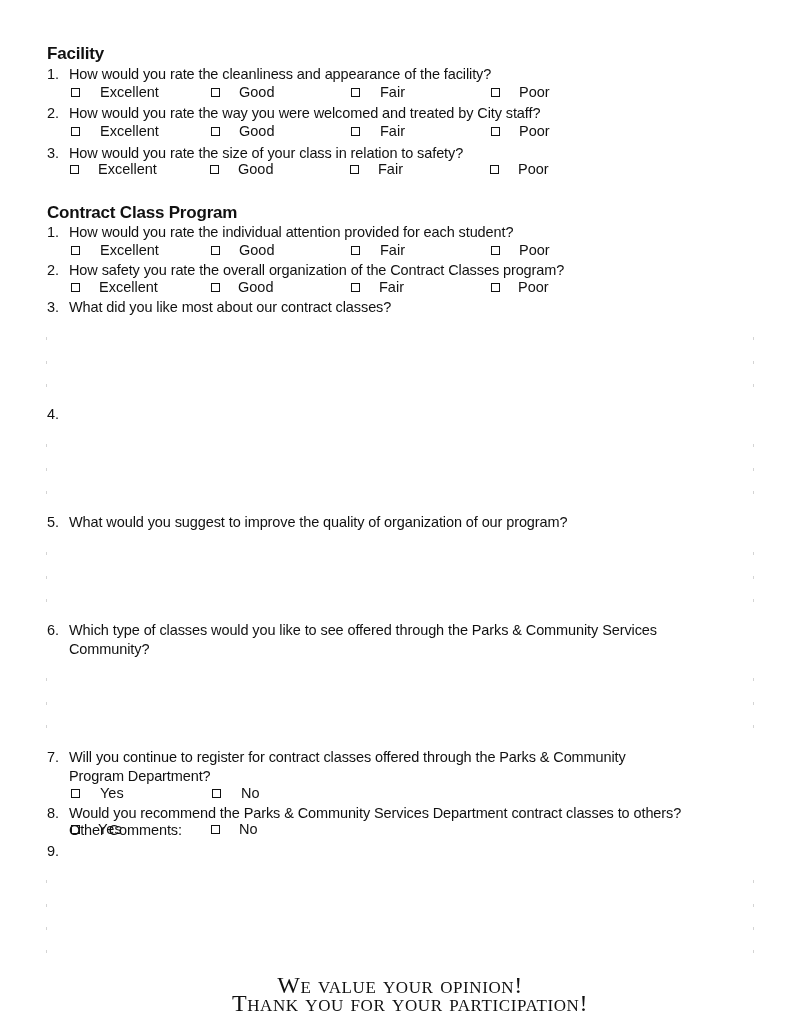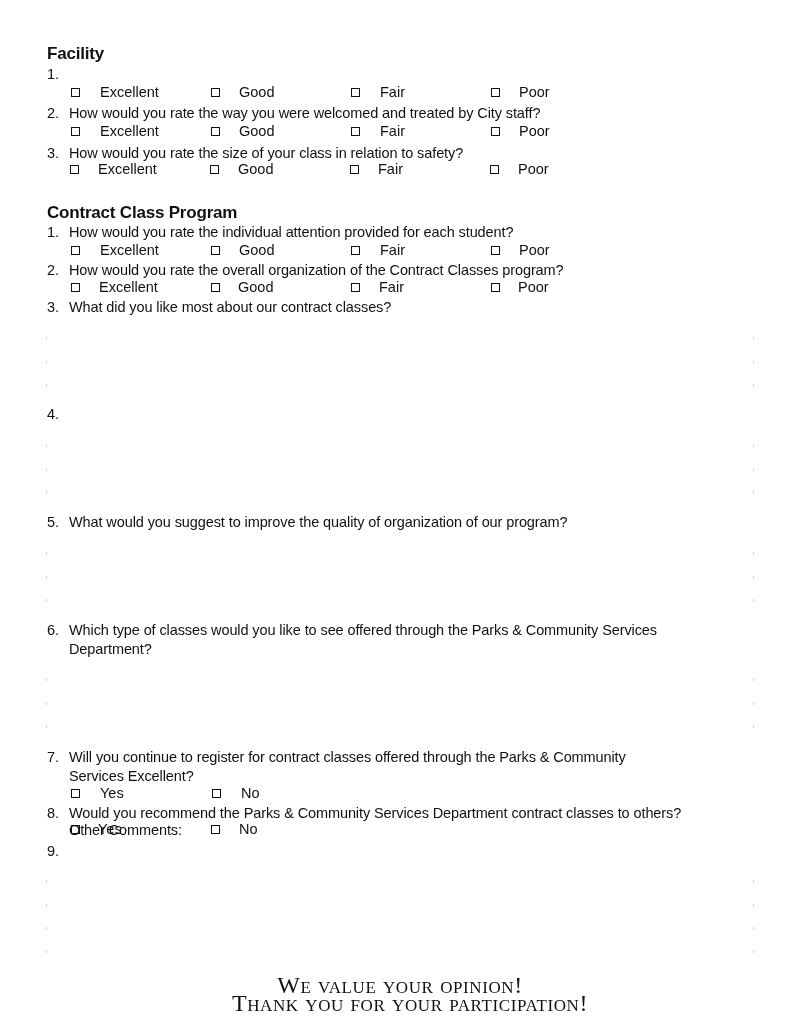--- a/index.html
+++ b/index.html
@@ -34,20 +34,21 @@
     }
   </style>
 </head>
 <body>
 
 <div class="page">
 
   <div class="abs section-title" style="left:47px; top:44px;">Facility</div>
 
   <div class="abs q-num" style="left:47px; top:66px;">1.</div>
+  <div class="abs q-text" style="left:69px; top:66px;">How would you rate the cleanliness and appearance of the facility?</div>
   <div>
     <span class="opt-box" style="left:71px; top:88px;"></span>
     <span class="opt-label" style="left:100px; top:84px;">Excellent</span>
     <span class="opt-box" style="left:211px; top:88px;"></span>
     <span class="opt-label" style="left:239px; top:84px;">Good</span>
     <span class="opt-box" style="left:351px; top:88px;"></span>
     <span class="opt-label" style="left:380px; top:84px;">Fair</span>
     <span class="opt-box" style="left:491px; top:88px;"></span>
     <span class="opt-label" style="left:519px; top:84px;">Poor</span>
   </div>
@@ -87,21 +88,21 @@
     <span class="opt-label" style="left:100px; top:242px;">Excellent</span>
     <span class="opt-box" style="left:211px; top:246px;"></span>
     <span class="opt-label" style="left:239px; top:242px;">Good</span>
     <span class="opt-box" style="left:351px; top:246px;"></span>
     <span class="opt-label" style="left:380px; top:242px;">Fair</span>
     <span class="opt-box" style="left:491px; top:246px;"></span>
     <span class="opt-label" style="left:519px; top:242px;">Poor</span>
   </div>
 
   <div class="abs q-num" style="left:47px; top:262px;">2.</div>
-  <div class="abs q-text" style="left:69px; top:262px;">How would you rate the overall organization of the Contract Classes program?</div>
+  <div class="abs q-text" style="left:69px; top:262px;">How safety you rate the overall organization of the Contract Classes program?</div>
   <div>
     <span class="opt-box" style="left:71px; top:283px;"></span>
     <span class="opt-label" style="left:99px; top:279px;">Excellent</span>
     <span class="opt-box" style="left:211px; top:283px;"></span>
     <span class="opt-label" style="left:238px; top:279px;">Good</span>
     <span class="opt-box" style="left:351px; top:283px;"></span>
     <span class="opt-label" style="left:379px; top:279px;">Fair</span>
     <span class="opt-box" style="left:491px; top:283px;"></span>
     <span class="opt-label" style="left:518px; top:279px;">Poor</span>
   </div>
@@ -130,32 +131,32 @@
   <textarea class="answer-area" style="top: 538px; height: 70px;"></textarea>
   <span class="tick" style="left:46px; top:552px;"></span>
   <span class="tick" style="left:46px; top:576px;"></span>
   <span class="tick" style="left:46px; top:599px;"></span>
   <span class="tick" style="left:753px; top:552px;"></span>
   <span class="tick" style="left:753px; top:576px;"></span>
   <span class="tick" style="left:753px; top:599px;"></span>
 
   <div class="abs q-num" style="left:47px; top:622px;">6.</div>
   <div class="abs q-text" style="left:69px; top:622px;">Which type of classes would you like to see offered through the Parks &amp; Community Services</div>
-  <div class="abs q-text" style="left:69px; top:641px;">Department?</div>
+  <div class="abs q-text" style="left:69px; top:641px;">Community?</div>
   <textarea class="answer-area" style="top: 665px; height: 72px;"></textarea>
   <span class="tick" style="left:46px; top:678px;"></span>
   <span class="tick" style="left:46px; top:702px;"></span>
   <span class="tick" style="left:46px; top:725px;"></span>
   <span class="tick" style="left:753px; top:678px;"></span>
   <span class="tick" style="left:753px; top:702px;"></span>
   <span class="tick" style="left:753px; top:725px;"></span>
 
   <div class="abs q-num" style="left:47px; top:749px;">7.</div>
   <div class="abs q-text" style="left:69px; top:749px;">Will you continue to register for contract classes offered through the Parks &amp; Community</div>
-  <div class="abs q-text" style="left:69px; top:768px;">Services Excellent?</div>
+  <div class="abs q-text" style="left:69px; top:768px;">Program Department?</div>
   <div>
     <span class="opt-box" style="left:71px; top:789px;"></span>
     <span class="opt-label" style="left:100px; top:785px;">Yes</span>
     <span class="opt-box" style="left:212px; top:789px;"></span>
     <span class="opt-label" style="left:241px; top:785px;">No</span>
   </div>
 
   <div class="abs q-num" style="left:47px; top:805px;">8.</div>
   <div class="abs q-text" style="left:69px; top:805px;">Would you recommend the Parks &amp; Community Services Department contract classes to others?</div>
   <div>

